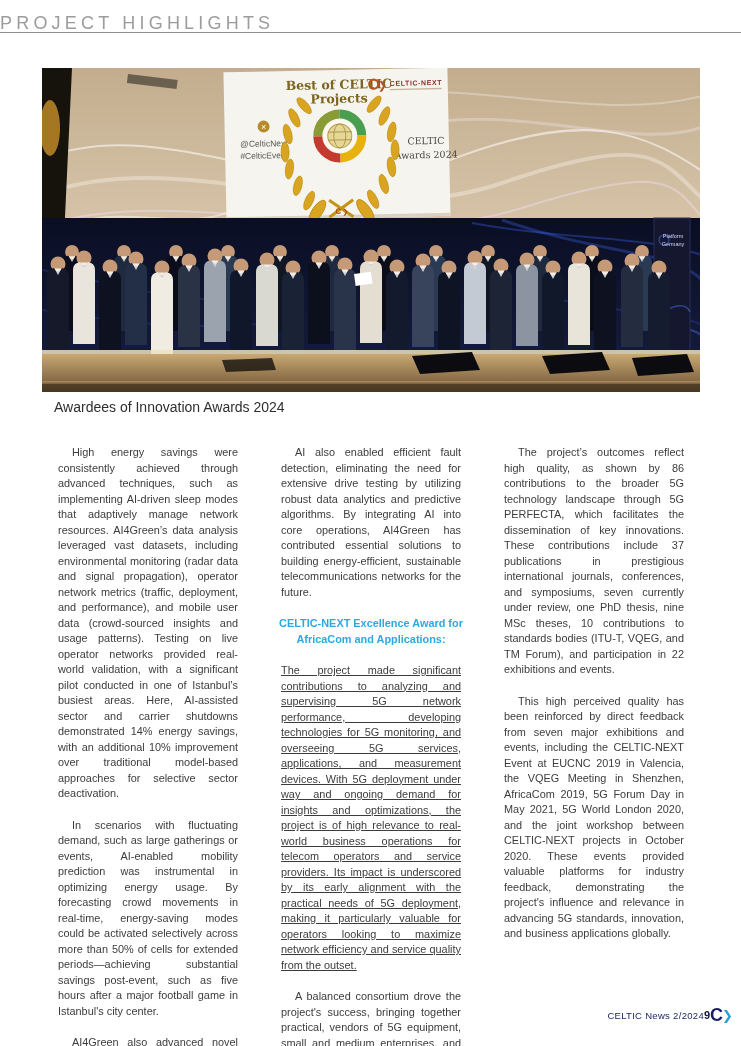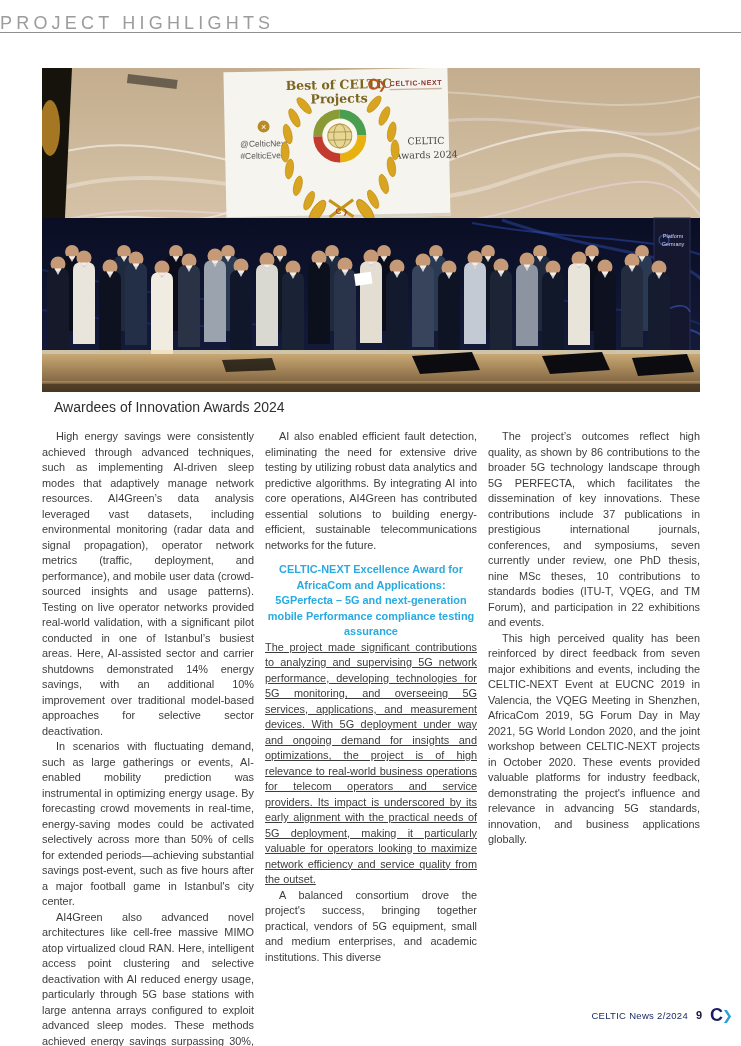--- a/index.html
+++ b/index.html
@@ -12,29 +12,29 @@
       font-size:18px;letter-spacing:4.2px;color:#9c9c9c;font-weight:400;}
   .hdr-line{position:absolute;top:32px;left:0;width:741px;border-top:1.6px solid #8f8f8f;}
 
   
   .photo{position:absolute;left:42px;top:68px;width:658px;height:324px;overflow:hidden;}
   .caption{position:absolute;left:42px;top:399px;font-size:14px;color:#2e2e2e;margin-left:12px;}
 
   
   .cols{position:absolute;left:42px;top:429px;width:658px;display:flex;gap:11px;}
   .col{flex:1;min-width:0;font-size:10.9px;line-height:15.5px;color:#3c3c3c;text-align:justify;}
-  .col p{margin:0;}
+  .col p{margin:16px;}
   p.ind{text-indent:14px;}
   .award-title{color:#29abe2;font-weight:bold;text-align:center;margin-top:9px;}
   .award-title div, .award-sub div{text-align:center;}
   .award-sub{font-weight:bold;color:#333;text-align:center;}
   .mt{margin-top:14px;text-decoration:underline;}
 
   
-  .ftr{position:absolute;right:8px;top:1006px;display:flex;align-items:center;gap:8px;justify-content:center;}
+  .ftr{position:absolute;right:8px;top:1006px;display:flex;align-items:center;gap:0;justify-content:center;}
   .ftr-issue{font-size:9.5px;color:#1c2a66;letter-spacing:.3px;}
   .ftr-page{font-size:11px;font-weight:bold;color:#14143c;}
   .logo{display:flex;align-items:center;}
   .logo-c{font-size:18px;font-weight:800;color:#191d63;line-height:1;}
   .logo-chev{font-size:13px;font-weight:800;color:#2b9fd9;margin-left:-1px;margin-top:1px;}
 </style>
 </head>
 <body>
 
 <div class="page">
@@ -206,21 +206,20 @@
   <main class="cols">
     <div class="col">
       <p class="ind">High energy savings were consistently achieved through advanced techniques, such as implementing AI-driven sleep modes that adaptively manage network resources. AI4Green’s data analysis leveraged vast datasets, including environmental monitoring (radar data and signal propagation), operator network metrics (traffic, deployment, and performance), and mobile user data (crowd-sourced insights and usage patterns). Testing on live operator networks provided real-world validation, with a significant pilot conducted in one of Istanbul’s busiest areas. Here, AI-assisted sector and carrier shutdowns demonstrated 14% energy savings, with an additional 10% improvement over traditional model-based approaches for selective sector deactivation.</p>
       <p class="ind">In scenarios with fluctuating demand, such as large gatherings or events, AI-enabled mobility prediction was instrumental in optimizing energy usage. By forecasting crowd movements in real-time, energy-saving modes could be activated selectively across more than 50% of cells for extended periods—achieving substantial savings post-event, such as five hours after a major football game in Istanbul's city center.</p>
       <p class="ind">AI4Green also advanced novel architectures like cell-free massive MIMO atop virtualized cloud RAN. Here, intelligent access point clustering and selective deactivation with AI reduced energy usage, particularly through 5G base stations with large antenna arrays configured to exploit advanced sleep modes. These methods achieved energy savings surpassing 30%, demonstrating the power of combining AI with deep-sleep functionalities in modern telecom networks.</p>
     </div>
     <div class="col">
       <p class="ind">AI also enabled efficient fault detection, eliminating the need for extensive drive testing by utilizing robust data analytics and predictive algorithms. By integrating AI into core operations, AI4Green has contributed essential solutions to building energy-efficient, sustainable telecommunications networks for the future.</p>
       <div class="award-title">
         <div>CELTIC-NEXT Excellence Award for AfricaCom and Applications:</div>
-        <div>5GPerfecta – 5G and next-generation mobile Performance compliance testing assurance</div>
       </div>
       <p class="mt">The project made significant contributions to analyzing and supervising 5G network performance, developing technologies for 5G monitoring, and overseeing 5G services, applications, and measurement devices. With 5G deployment under way and ongoing demand for insights and optimizations, the project is of high relevance to real-world business operations for telecom operators and service providers. Its impact is underscored by its early alignment with the practical needs of 5G deployment, making it particularly valuable for operators looking to maximize network efficiency and service quality from the outset.</p>
       <p class="ind">A balanced consortium drove the project's success, bringing together practical, vendors of 5G equipment, small and medium enterprises, and academic institutions. This diverse</p>
     </div>
     <div class="col">
       <p class="ind">The project’s outcomes reflect high quality, as shown by 86 contributions to the broader 5G technology landscape through 5G PERFECTA, which facilitates the dissemination of key innovations. These contributions include 37 publications in prestigious international journals, conferences, and symposiums, seven currently under review, one PhD thesis, nine MSc theses, 10 contributions to standards bodies (ITU-T, VQEG, and TM Forum), and participation in 22 exhibitions and events.</p>
       <p class="ind">This high perceived quality has been reinforced by direct feedback from seven major exhibitions and events, including the CELTIC-NEXT Event at EUCNC 2019 in Valencia, the VQEG Meeting in Shenzhen, AfricaCom 2019, 5G Forum Day in May 2021, 5G World London 2020, and the joint workshop between CELTIC-NEXT projects in October 2020. These events provided valuable platforms for industry feedback, demonstrating the project's influence and relevance in advancing 5G standards, innovation, and business applications globally.</p>
     </div>
   </main>
 

